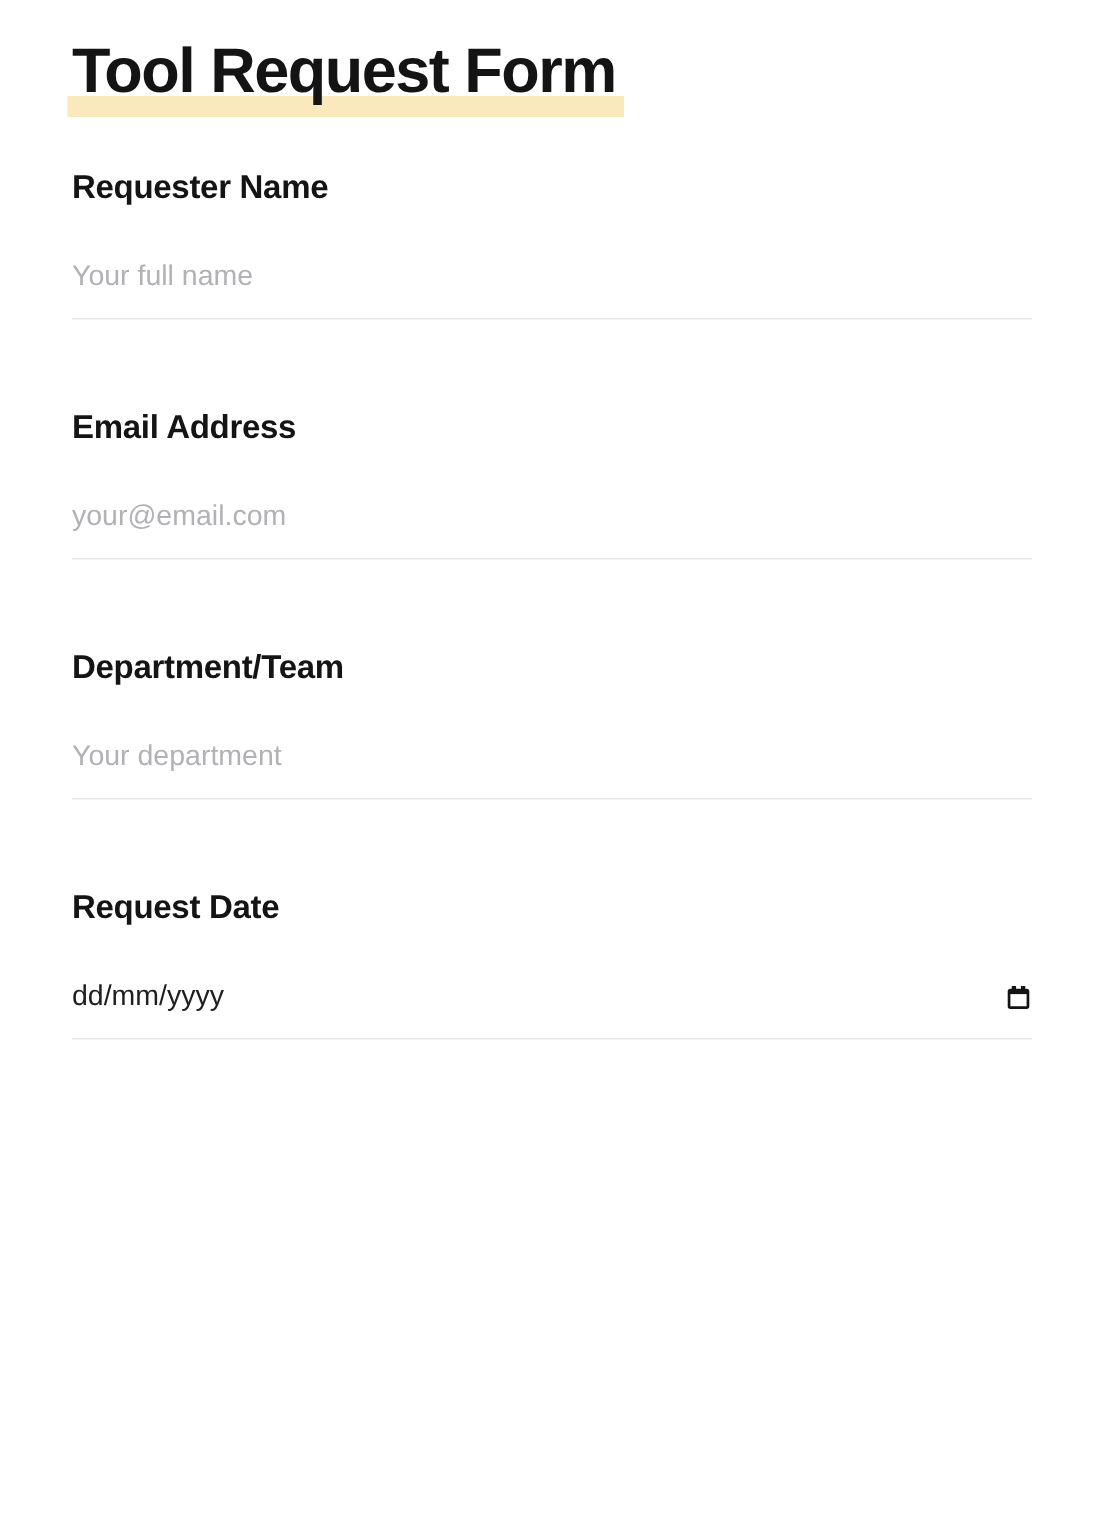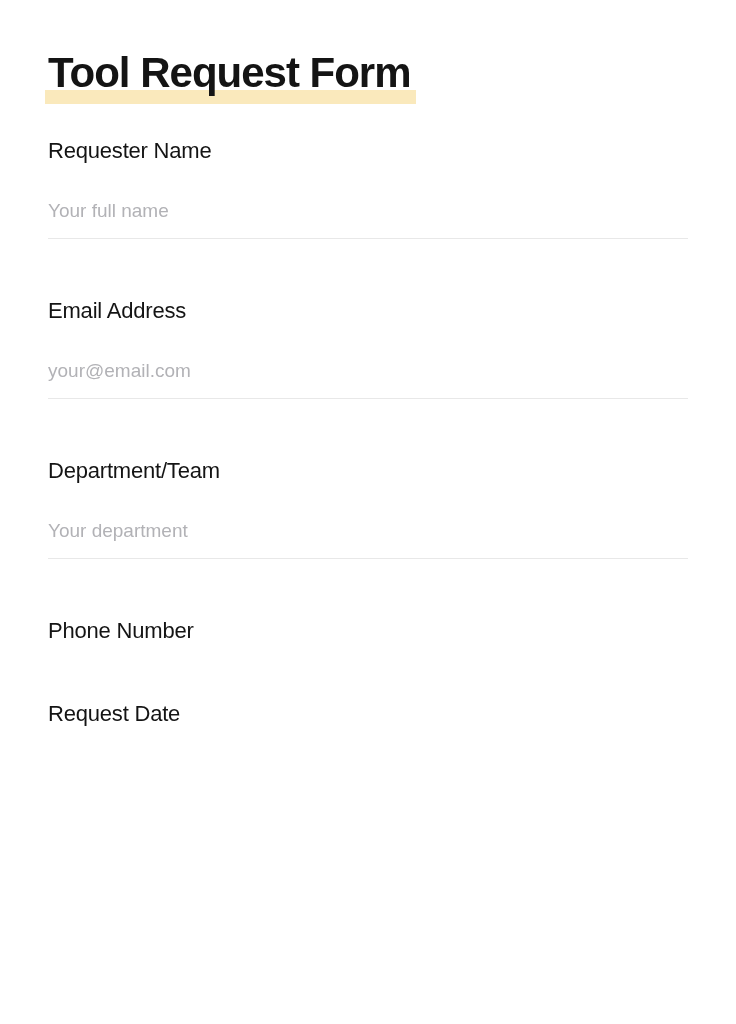--- a/index.html
+++ b/index.html
@@ -9,21 +9,21 @@
     background: #ffffff;
     font-family: "Liberation Sans", sans-serif;
   }
   body {
     width: 736px;
     height: 1024px;
     overflow: hidden;
   }
   .container {
     width: 736px;
-    padding: 50px 48px 0 48px;
+    padding: 24px 48px 0 48px;
   }
   
   .page-title {
     display: inline-block;
     position: relative;
     z-index: 0;
     margin: 0;
     font-size: 42px;
     font-weight: 800;
     letter-spacing: -1px;
@@ -51,21 +51,21 @@
   
   .fields {
     margin-top: 44px;
   }
   .field {
     margin-bottom: 61px;
   }
   .field-label {
     display: block;
     font-size: 22px;
-    font-weight: 400;
+    font-weight: 700;
     letter-spacing: -0.2px;
     line-height: 1;
     color: var(--text-color, #141414);
     margin-bottom: 38px;
   }
   .input-row {
     position: relative;
     width: 100%;
   }
   .field-input {
@@ -125,24 +125,32 @@
 
     <div class="field">
       <label class="field-label">Department/Team</label>
       <div class="input-row">
         <input class="field-input" type="text" placeholder="Your department" style="">
 
       </div>
     </div>
 
     <div class="field">
-      <label class="field-label">Phone Number</label>
     </div>
 
     <div class="field">
       <label class="field-label">Request Date</label>
+      <div class="input-row">
+        <input class="field-input date-style" type="text" placeholder="dd/mm/yyyy" style="">
+        <svg class="cal-icon" viewBox="0 0 20 20" xmlns="http://www.w3.org/2000/svg">
+          <rect x="5" y="1.5" width="3.2" height="4" fill="#141414"></rect>
+          <rect x="11.8" y="1.5" width="3.2" height="4" fill="#141414"></rect>
+          <rect x="3" y="4.5" width="14" height="13" rx="1" fill="none" stroke="#141414" stroke-width="2"></rect>
+          <rect x="3" y="4.5" width="14" height="3" fill="#141414"></rect>
+        </svg>
+      </div>
     </div>
 
   </form>
 
   
 
 </div>
 
 </body></html>

